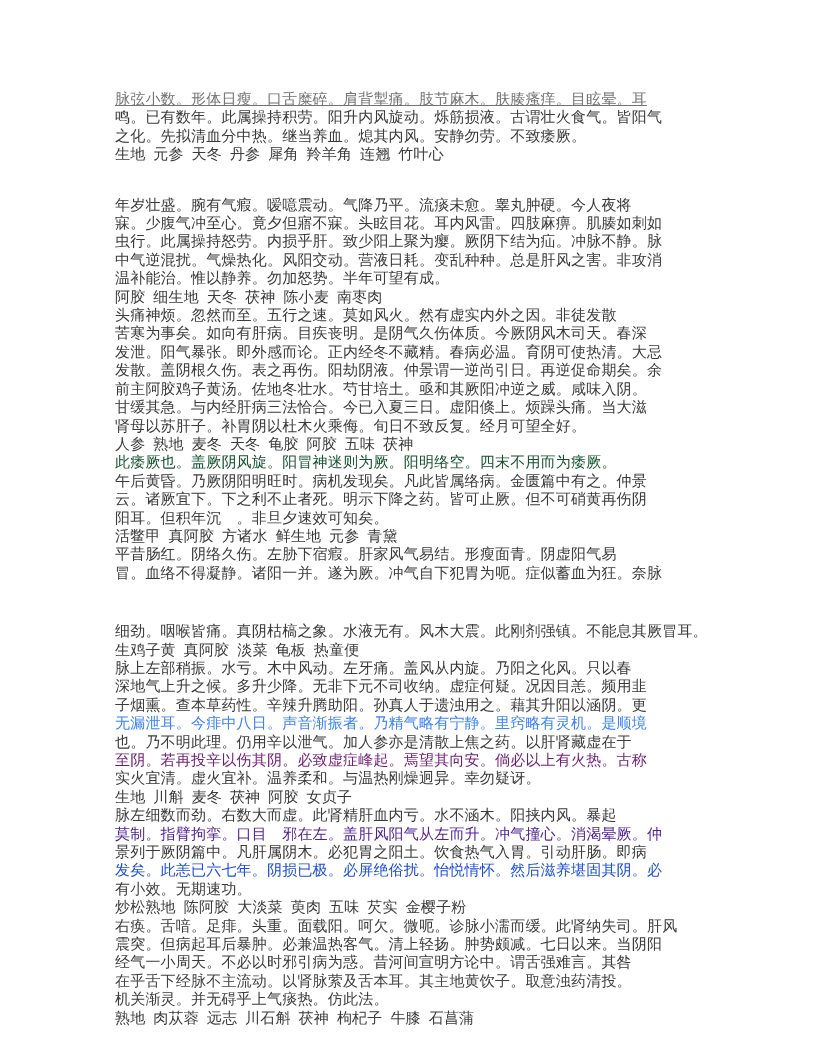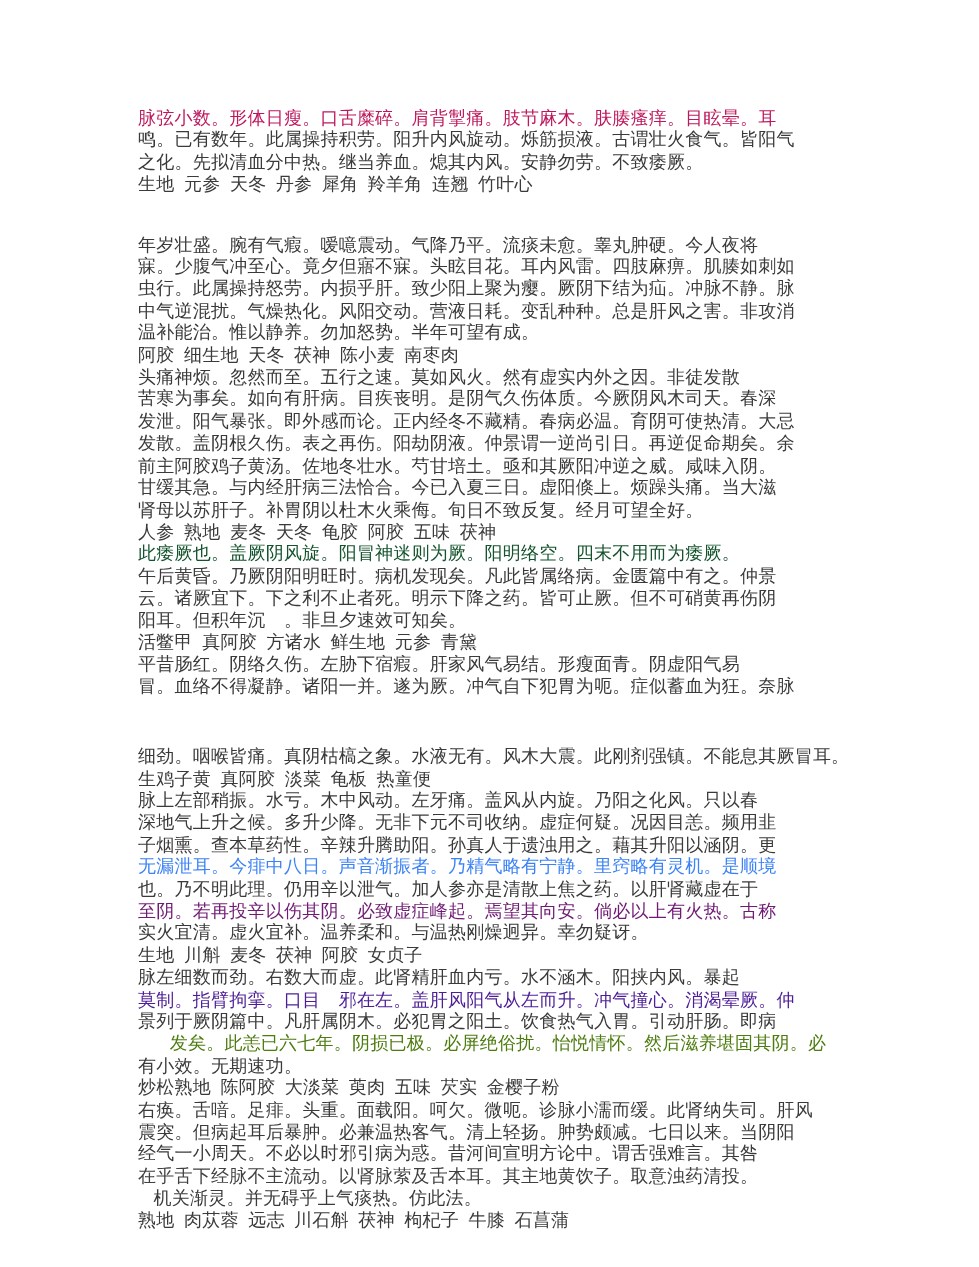--- a/index.html
+++ b/index.html
@@ -34,21 +34,21 @@
     color: #3a3a3a;
     white-space: pre-wrap;
     letter-spacing: 0.2px;
   }
 </style>
 </head>
 <body style="background: rgb(255, 255, 255);">
 
 <div class="page">
   <div class="text-block">
-      <div class="line" style="color: #be185d;">脉弦小数。形体日瘦。口舌糜碎。肩背掣痛。肢节麻木。肤腠瘙痒。目眩晕。耳</div>
+      <div class="line" style="color: #737373; text-decoration: underline;">脉弦小数。形体日瘦。口舌糜碎。肩背掣痛。肢节麻木。肤腠瘙痒。目眩晕。耳</div>
       <div class="line" style="color: rgb(58, 58, 58);">鸣。已有数年。此属操持积劳。阳升内风旋动。烁筋损液。古谓壮火食气。皆阳气</div>
       <div class="line" style="color: rgb(58, 58, 58);">之化。先拟清血分中热。继当养血。熄其内风。安静勿劳。不致痿厥。</div>
       <div class="line" style="color: rgb(58, 58, 58);">生地  元参  天冬  丹参  犀角  羚羊角  连翘  竹叶心</div>
       <div class="line" style="color: rgb(58, 58, 58); margin-top: 32px;">年岁壮盛。腕有气瘕。嗳噫震动。气降乃平。流痰未愈。睾丸肿硬。今人夜将</div>
       <div class="line" style="color: rgb(58, 58, 58);">寐。少腹气冲至心。竟夕但寤不寐。头眩目花。耳内风雷。四肢麻痹。肌腠如刺如</div>
       <div class="line" style="color: rgb(58, 58, 58);">虫行。此属操持怒劳。内损乎肝。致少阳上聚为瘿。厥阴下结为疝。冲脉不静。脉</div>
       <div class="line" style="color: rgb(58, 58, 58);">中气逆混扰。气燥热化。风阳交动。营液日耗。变乱种种。总是肝风之害。非攻消</div>
       <div class="line" style="color: rgb(58, 58, 58);">温补能治。惟以静养。勿加怒势。半年可望有成。</div>
       <div class="line" style="color: rgb(58, 58, 58);">阿胶  细生地  天冬  茯神  陈小麦  南枣肉</div>
       <div class="line" style="color: rgb(58, 58, 58);">头痛神烦。忽然而至。五行之速。莫如风火。然有虚实内外之因。非徒发散</div>
@@ -72,23 +72,23 @@
       <div class="line" style="color: rgb(58, 58, 58);">深地气上升之候。多升少降。无非下元不司收纳。虚症何疑。况因目恙。频用韭</div>
       <div class="line" style="color: rgb(58, 58, 58);">子烟熏。查本草药性。辛辣升腾助阳。孙真人于遗浊用之。藉其升阳以涵阴。更</div>
       <div class="line" style="color: #3b82f6;">无漏泄耳。今痱中八日。声音渐振者。乃精气略有宁静。里窍略有灵机。是顺境</div>
       <div class="line" style="color: rgb(58, 58, 58);">也。乃不明此理。仍用辛以泄气。加人参亦是清散上焦之药。以肝肾藏虚在于</div>
       <div class="line" style="color: #701a75;">至阴。若再投辛以伤其阴。必致虚症峰起。焉望其向安。倘必以上有火热。古称</div>
       <div class="line" style="color: rgb(58, 58, 58);">实火宜清。虚火宜补。温养柔和。与温热刚燥迥异。幸勿疑讶。</div>
       <div class="line" style="color: rgb(58, 58, 58);">生地  川斛  麦冬  茯神  阿胶  女贞子</div>
       <div class="line" style="color: rgb(58, 58, 58);">脉左细数而劲。右数大而虚。此肾精肝血内亏。水不涵木。阳挟内风。暴起</div>
       <div class="line" style="color: #4c1d95;">莫制。指臂拘挛。口目　邪在左。盖肝风阳气从左而升。冲气撞心。消渴晕厥。仲</div>
       <div class="line" style="color: rgb(58, 58, 58);">景列于厥阴篇中。凡肝属阴木。必犯胃之阳土。饮食热气入胃。引动肝肠。即病</div>
-      <div class="line" style="color: #4d7c0f; text-align: center;">发矣。此恙已六七年。阴损已极。必屏绝俗扰。怡悦情怀。然后滋养堪固其阴。必</div>
+      <div class="line" style="color: #1d4ed8;">发矣。此恙已六七年。阴损已极。必屏绝俗扰。怡悦情怀。然后滋养堪固其阴。必</div>
       <div class="line" style="color: rgb(58, 58, 58);">有小效。无期速功。</div>
       <div class="line" style="color: rgb(58, 58, 58);">炒松熟地  陈阿胶  大淡菜  萸肉  五味  芡实  金樱子粉</div>
       <div class="line" style="color: rgb(58, 58, 58);">右痪。舌喑。足痱。头重。面载阳。呵欠。微呃。诊脉小濡而缓。此肾纳失司。肝风</div>
       <div class="line" style="color: rgb(58, 58, 58);">震突。但病起耳后暴肿。必兼温热客气。清上轻扬。肿势颇减。七日以来。当阴阳</div>
       <div class="line" style="color: rgb(58, 58, 58);">经气一小周天。不必以时邪引病为惑。昔河间宣明方论中。谓舌强难言。其咎</div>
       <div class="line" style="color: #404040;">在乎舌下经脉不主流动。以肾脉萦及舌本耳。其主地黄饮子。取意浊药清投。</div>
-      <div class="line" style="color: rgb(58, 58, 58); margin-left: 13px;">机关渐灵。并无碍乎上气痰热。仿此法。</div>
+      <div class="line" style="color: rgb(58, 58, 58);">机关渐灵。并无碍乎上气痰热。仿此法。</div>
       <div class="line" style="color: rgb(58, 58, 58);">熟地  肉苁蓉  远志  川石斛  茯神  枸杞子  牛膝  石菖蒲</div>
     </div>
 </div>
 
 </body></html>

